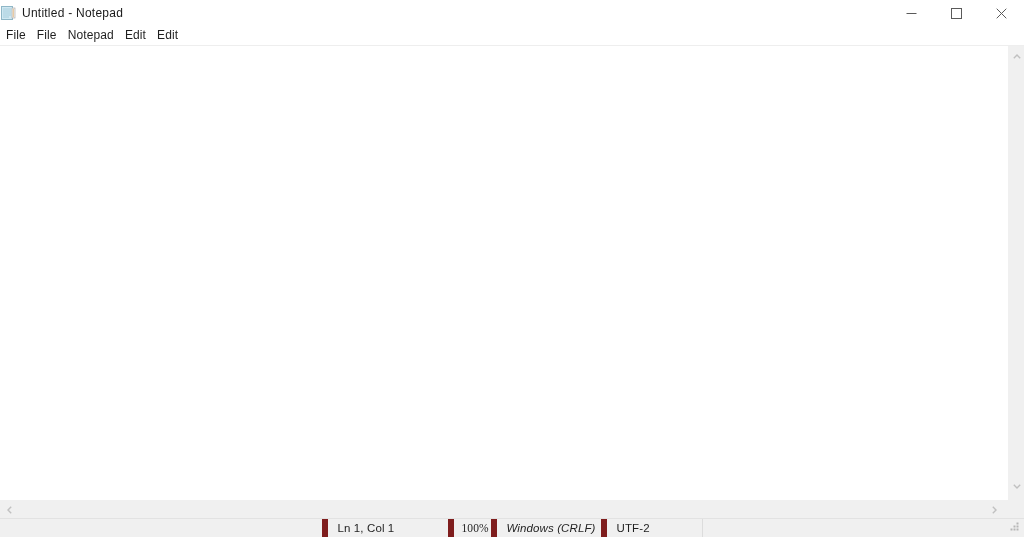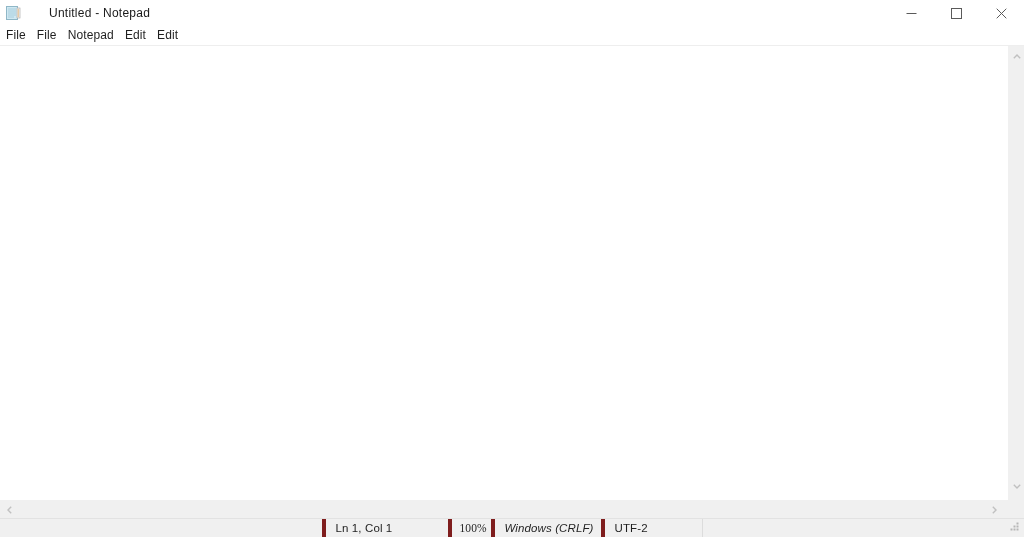--- a/index.html
+++ b/index.html
@@ -27,24 +27,22 @@
     left: 0; top: 0;
     width: 1024px; height: 26px;
     background: #ffffff;
     display: flex;
     align-items: center;
   }
 
   .title-left {
     display: flex;
     align-items: center;
-    padding-left: 5px;
     height: 26px;
     flex: 0 0 auto;
-    gap: 22px;
   }
 
   .app-icon {
     width: 16px; height: 16px;
     flex: 0 0 auto;
     display: block;
   }
 
   .title-text {
     margin-left: 6px;
@@ -184,21 +182,21 @@
     box-sizing: border-box;
     display: flex;
     align-items: stretch;
   }
 
   .status-flex { flex: 1 1 auto; }
 
   .status-cell {
     display: flex;
     align-items: center;
-    border-left: 4px solid #7f1d1d;
+    border-left: 6px solid #7f1d1d;
     padding-left: 10px;
     font-size: 11.5px;
     color: #1f1f1f;
     white-space: nowrap;
     box-sizing: border-box;
     cursor: default;
     letter-spacing: 0.01em;
   }
 
   .cell-ln   { width: 126px; }

